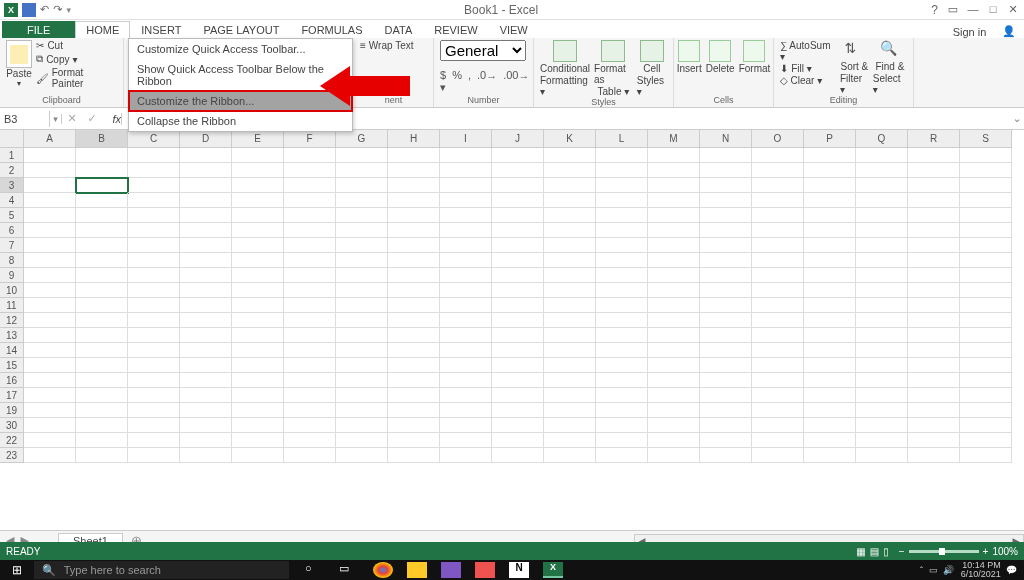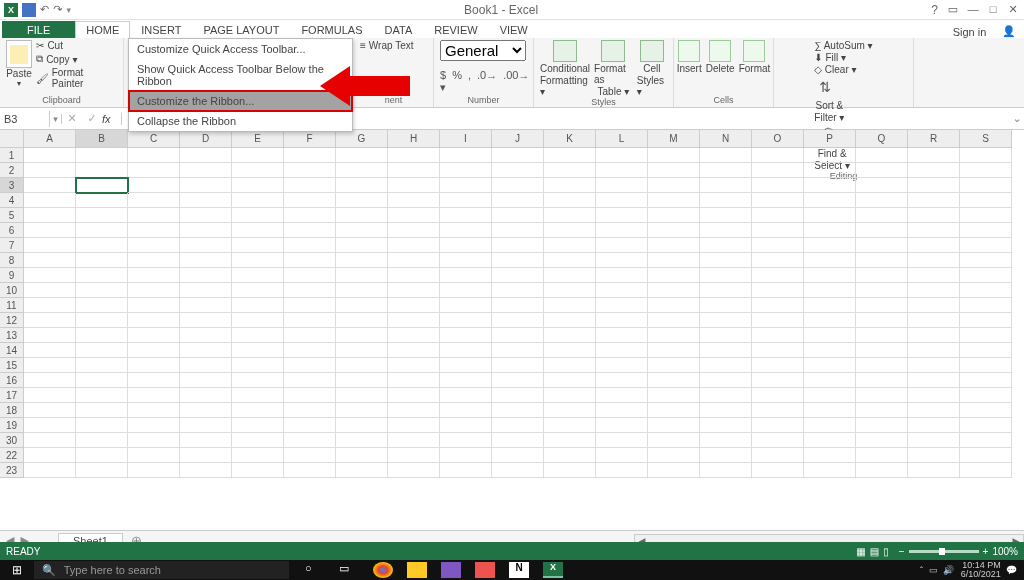--- a/index.html
+++ b/index.html
@@ -36,38 +36,38 @@
 .num-icons { display:flex; gap:6px; font-size:11px; color:#555; margin-top:4px; }
 
 .cond-block { display:flex; gap:6px; }
 .cond-item { display:flex; flex-direction:column; align-items:center; font-size:10px; gap:1px; cursor:pointer; }
 .cond-item .ic { width: 24px; height: 22px; border:1px solid #8fb98f; background:#e6f2e6; }
 
 .cells-block { display:flex; gap:6px; }
 .cells-item { display:flex; flex-direction:column; align-items:center; font-size:10px; gap:1px; cursor:pointer; }
 .cells-item .ic { width:22px; height:22px; border:1px solid #9c9; background:#eef9ee; }
 
-.edit-block { display:flex; gap:6px;flex-direction:column; }
+.edit-block { display:flex; gap:6px; }
 .edit-col { display:flex; flex-direction:column; gap:1px; font-size:10px; }
 .sort-item { display:flex; flex-direction:column; align-items:center; font-size:10px; gap:1px; cursor:pointer; }
 .sort-item .ic { width:20px; height:20px; }
 
 .dropdown { position:absolute; top:0; left:128px; width:225px; background:#fff; border:1px solid #bbb; box-shadow:1px 2px 4px rgba(0,0,0,0.2); z-index:10; }
 .dropdown .dd-item { padding:4px 8px; font-size:11px; color:#444; cursor:pointer; }
 .dropdown .dd-item.highlight { background:#a3a3a3; outline:2px solid #d00; outline-offset:-1px; }
 
 .arrow { position:absolute; top:38px; left:350px; z-index:11; }
 .arrow .shaft { width:60px; height:20px; background:#e60000; }
 .arrow .head { width:0; height:0; border-top:20px solid transparent; border-bottom:20px solid transparent; border-right:30px solid #e60000; position:absolute; left:-30px; top:-10px; }
 
 .namebox-row { height: 22px; border-bottom:1px solid #ccc; display:flex; align-items:center; }
 .namebox { width: 50px; border-right:1px solid #ccc; padding:2px 4px; font-size:11px; }
 .namebox-dd { width:12px; text-align:center; color:#888; border-right:1px solid #ccc; font-size:9px; }
 .fx-cancel,.fx-enter { width:20px; text-align:center; color:#aaa; font-size:11px; }
-.fx { width:20px; text-align:left; font-style:italic; font-size:11px; border-right:1px solid #ccc; }
+.fx { width:20px; text-align:right; font-style:italic; font-size:11px; border-right:1px solid #ccc; }
 .formula { flex:1; padding:2px 4px; }
 .expand { width:14px; text-align:center; color:#888; }
 
 .grid-area { position:absolute; top:130px; left:0; right:0; bottom:50px; overflow:hidden; }
 .colheads { display:flex; height:18px; }
 .corner { width:24px; background:#eee; border-right:1px solid #ccc; border-bottom:1px solid #ccc; }
 .colh { width:52px; background:#eee; border-right:1px solid #ccc; border-bottom:1px solid #ccc; text-align:center; font-size:10px; color:#555; line-height:18px; }
 .rows { }
 .row { display:flex; height:15px; }
 .rowh { width:24px; background:#eee; border-right:1px solid #ccc; border-bottom:1px solid #ccc; text-align:center; font-size:10px; color:#555; line-height:15px; }
@@ -650,42 +650,20 @@
         <div class="cell"></div>
         <div class="cell"></div>
         <div class="cell"></div>
         <div class="cell"></div>
         <div class="cell"></div>
         <div class="cell"></div>
         <div class="cell"></div>
         <div class="cell"></div>
       </div>
       <div class="row">
-        <div class="rowh">18</div>
-        <div class="cell"></div>
-        <div class="cell"></div>
-        <div class="cell"></div>
-        <div class="cell"></div>
-        <div class="cell"></div>
-        <div class="cell"></div>
-        <div class="cell"></div>
-        <div class="cell"></div>
-        <div class="cell"></div>
-        <div class="cell"></div>
-        <div class="cell"></div>
-        <div class="cell"></div>
-        <div class="cell"></div>
-        <div class="cell"></div>
-        <div class="cell"></div>
-        <div class="cell"></div>
-        <div class="cell"></div>
-        <div class="cell"></div>
-        <div class="cell"></div>
-      </div>
-      <div class="row">
         <div class="rowh">19</div>
         <div class="cell"></div>
         <div class="cell"></div>
         <div class="cell"></div>
         <div class="cell"></div>
         <div class="cell"></div>
         <div class="cell"></div>
         <div class="cell"></div>
         <div class="cell"></div>
         <div class="cell"></div>

